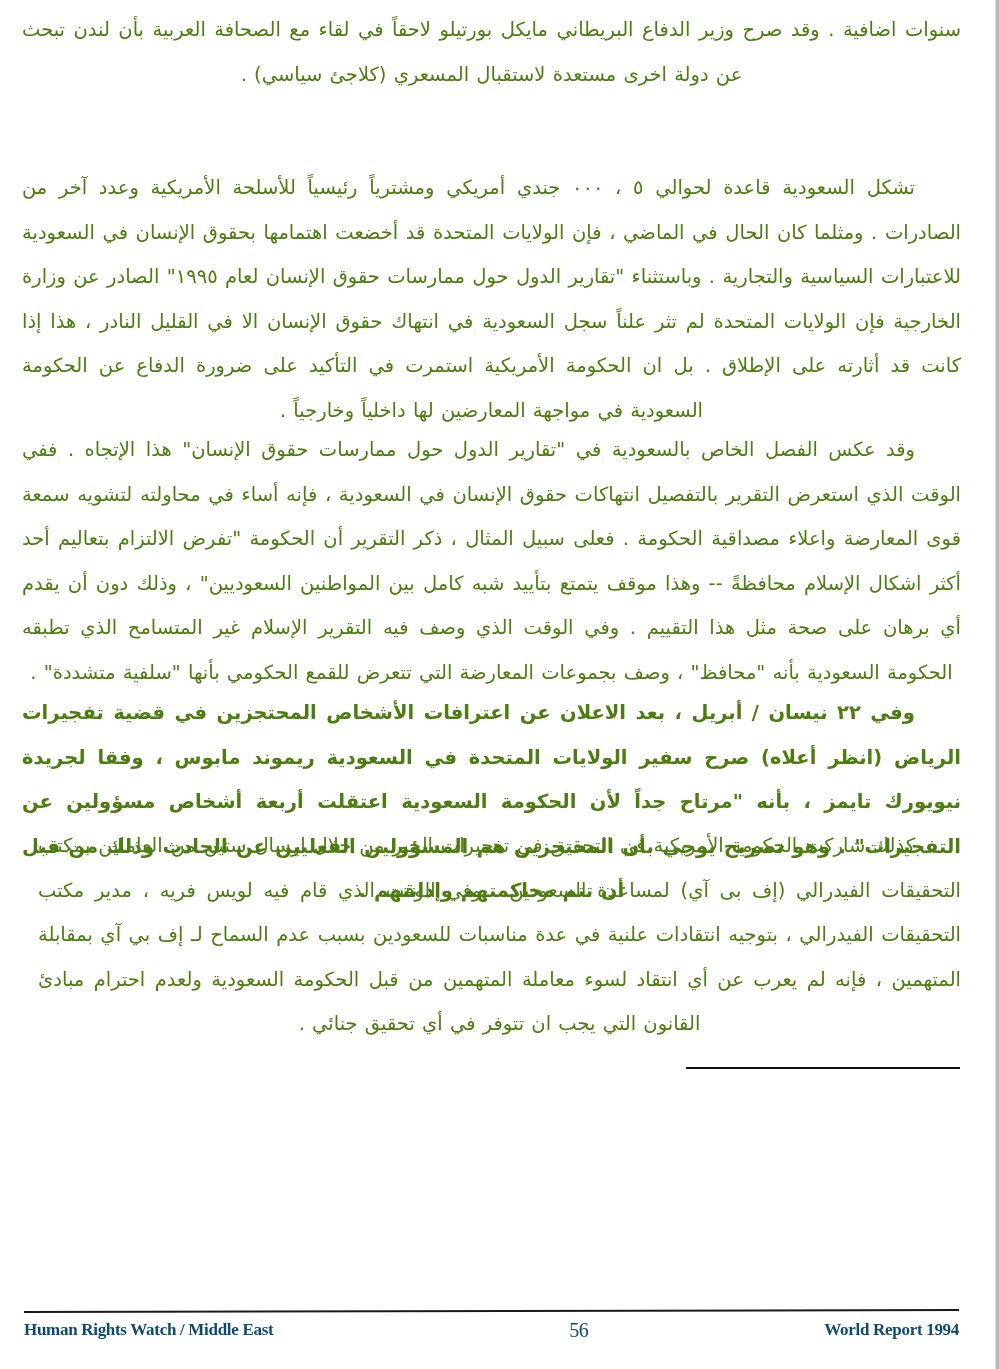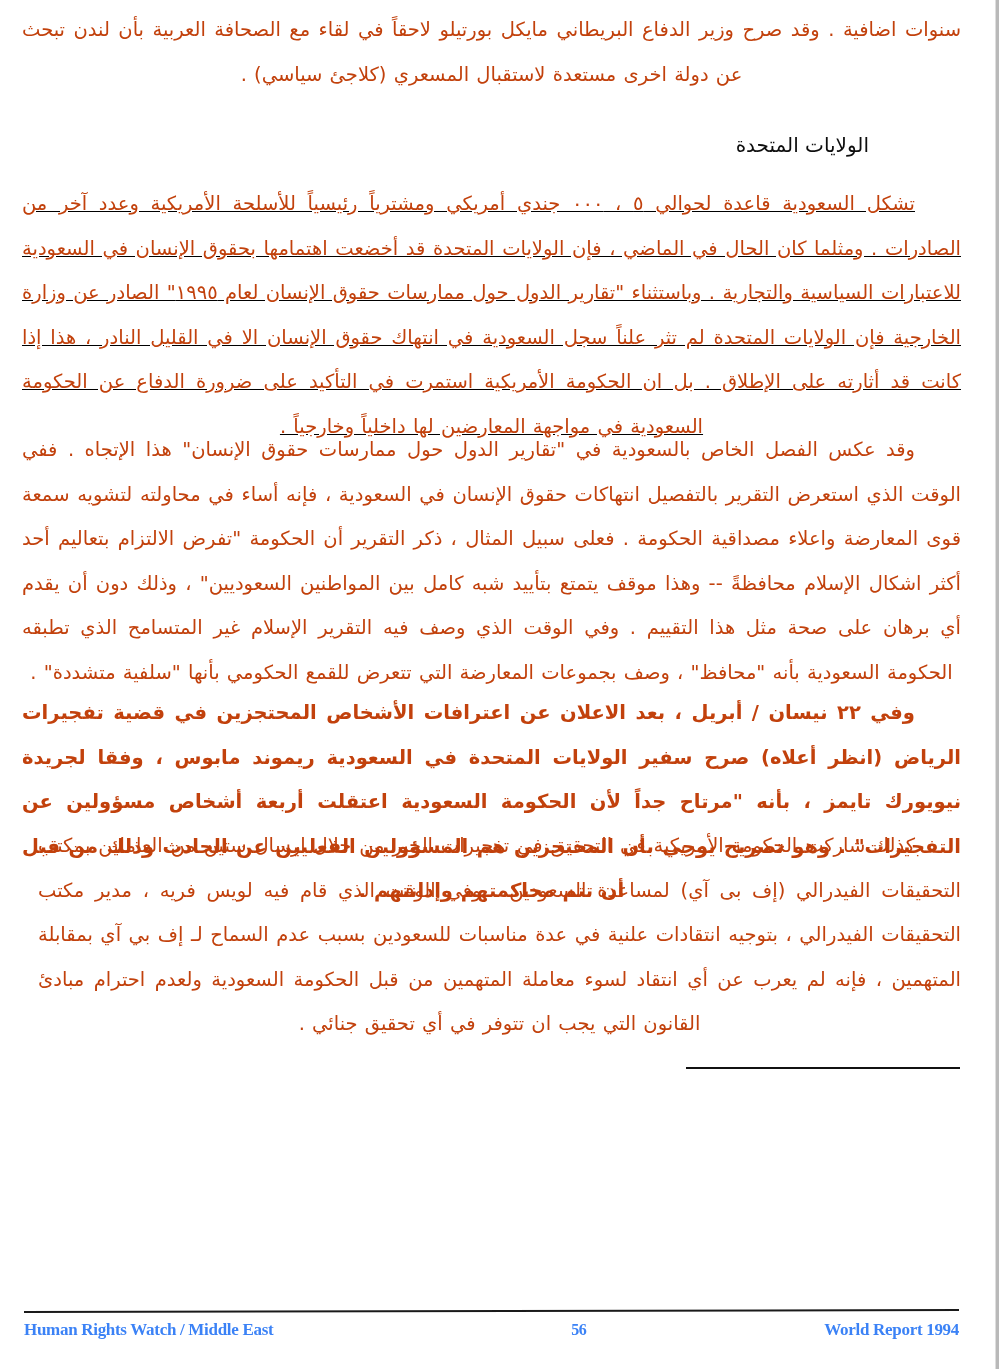--- a/index.html
+++ b/index.html
@@ -44,39 +44,39 @@
   }
 
   
   .ar {
     direction: rtl;
     text-align: justify;
     text-align-last: justify;
     font-family: "DejaVu Sans", sans-serif;
     font-size: 19.5px;
     line-height: 44.5px;
-    color: #c2410c;
+    color: #4d7c0f;
     letter-spacing: 0px;
     word-spacing: 1px;
     -webkit-font-smoothing: none;
   }
   .ar.last-ragged {
     text-align-last: center;
   }
 
   p.para {
     margin: 0;
   }
   p.para.indent {
     text-indent: 46px;
   }
 
   .block-top     { position: absolute; top: 8px;   right: 0; left: 0; }
   .heading       { position: absolute; top: 130px; right: 0; left: 0; }
-  .block-1       { position: absolute; top: 182px; right: 0; left: 0; text-decoration: underline; }
+  .block-1       { position: absolute; top: 166px; right: 0; left: 0; }
   .block-2       { position: absolute; top: 428px; right: 0; left: 0; }
   .block-3       { position: absolute; top: 691px; right: 0; left: 0; font-weight: bold; }
   .block-4       { position: absolute; top: 824px; right: 0; left: 16px; }
 
   h2.section-title {
     margin: 0;
     direction: rtl;
     text-align: right;
     font-family: "DejaVu Sans", sans-serif;
     font-size: 20px;
@@ -112,44 +112,41 @@
     left: 24px;
     width: 935px;
     height: 28px;
     display: flex;
     align-items: center;
     justify-content: space-between;
     direction: ltr;
     font-family: "Liberation Serif", serif;
     font-size: 17px;
     font-weight: bold;
-    color: #3b82f6;
+    color: #0c4a6e;
     letter-spacing: -0.3px;
   }
   .footer .f-left   { text-align: left; }
-  .footer .f-center { text-align: left; flex: 0 0 auto; margin-left: 60px; font-weight: bold; font-size: 16px; }
+  .footer .f-center { text-align: left; flex: 0 0 auto; margin-left: 60px; font-weight: normal; font-size: 20px; }
   .footer .f-right  { text-align: right; }
 </style>
 </head>
 <body>
 
 <div class="page">
 
   <div class="scan-edge-right"></div>
   <div class="scan-edge-right inner"></div>
 
   <div class="content">
 
     <div class="block-top">
       <p class="para ar last-ragged">سنوات اضافية . وقد صرح وزير الدفاع البريطاني مايكل بورتيلو لاحقاً في لقاء مع الصحافة العربية بأن لندن تبحث عن دولة اخرى مستعدة لاستقبال المسعري (كلاجئ سياسي) .</p>
     </div>
 
-    <div class="heading">
-      <h2 class="section-title">الولايات المتحدة</h2>
-    </div>
 
     <div class="block-1">
       <p class="para indent ar last-ragged">تشكل السعودية قاعدة لحوالي ٥ ، ٠٠٠ جندي أمريكي ومشترياً رئيسياً للأسلحة الأمريكية وعدد آخر من الصادرات . ومثلما كان الحال في الماضي ، فإن الولايات المتحدة قد أخضعت اهتمامها بحقوق الإنسان في السعودية للاعتبارات السياسية والتجارية . وباستثناء "تقارير الدول حول ممارسات حقوق الإنسان لعام ١٩٩٥" الصادر عن وزارة الخارجية فإن الولايات المتحدة لم تثر علناً سجل السعودية في انتهاك حقوق الإنسان الا في القليل النادر ، هذا إذا كانت قد أثارته على الإطلاق . بل ان الحكومة الأمريكية استمرت في التأكيد على ضرورة الدفاع عن الحكومة السعودية في مواجهة المعارضين لها داخلياً وخارجياً .</p>
     </div>
 
     <div class="block-2">
       <p class="para indent ar last-ragged">وقد عكس الفصل الخاص بالسعودية في "تقارير الدول حول ممارسات حقوق الإنسان" هذا الإتجاه . ففي الوقت الذي استعرض التقرير بالتفصيل انتهاكات حقوق الإنسان في السعودية ، فإنه أساء في محاولته لتشويه سمعة قوى المعارضة واعلاء مصداقية الحكومة . فعلى سبيل المثال ، ذكر التقرير أن الحكومة "تفرض الالتزام بتعاليم أحد أكثر اشكال الإسلام محافظةً -- وهذا موقف يتمتع بتأييد شبه كامل بين المواطنين السعوديين" ، وذلك دون أن يقدم أي برهان على صحة مثل هذا التقييم . وفي الوقت الذي وصف فيه التقرير الإسلام غير المتسامح الذي تطبقه الحكومة السعودية بأنه "محافظ" ، وصف بجموعات المعارضة التي تتعرض للقمع الحكومي بأنها "سلفية متشددة" .</p>
     </div>
 
     <div class="block-3">

